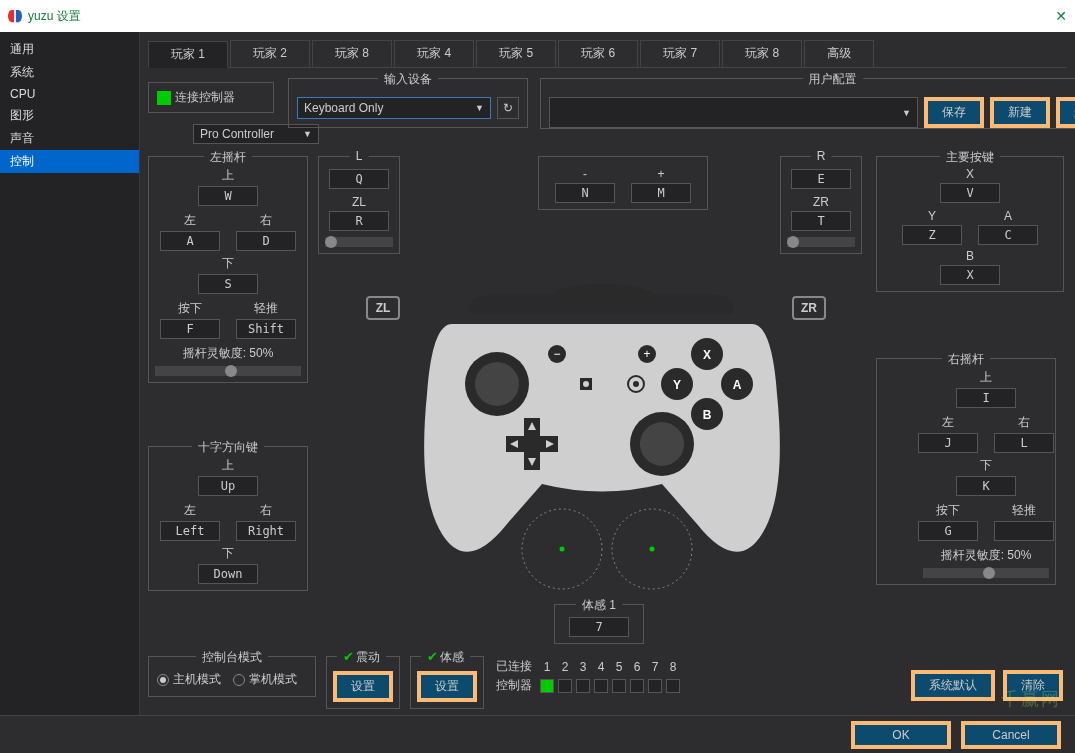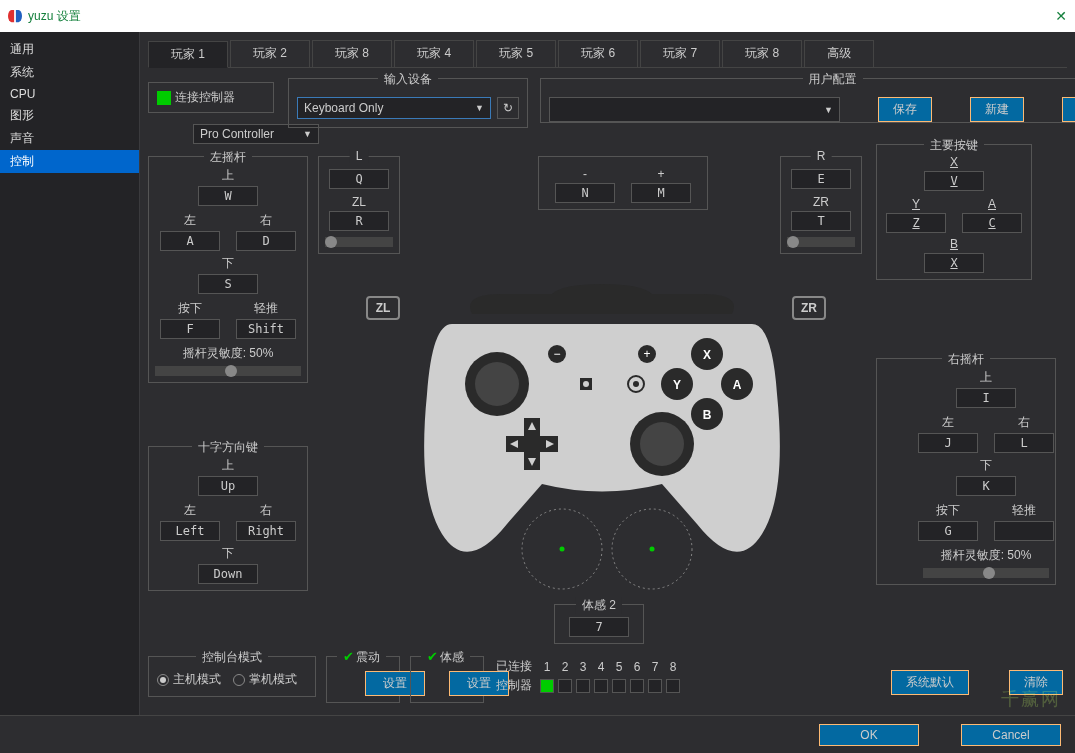--- a/index.html
+++ b/index.html
@@ -12,21 +12,21 @@
 .sidebar-item { padding: 3px 10px; cursor: pointer; color: #ddd; }
 .sidebar-item.active { background: #0066cc; color: #fff; }
 .content { flex: 1; background: #2d2d30; padding: 8px; position: relative; }
 .player-tabs { display: flex; gap: 0; border-bottom: 1px solid #444; }
 .player-tab { padding: 4px 22px; border: 1px solid #444; border-bottom: none; background: #2d2d30; cursor: pointer; margin-right: 2px; }
 .player-tab.active { background: #232326; border-bottom: 1px solid #232326; position: relative; top: 1px; }
 .toprow { display: flex; align-items: center; gap: 10px; margin: 14px 0 8px 0; }
 .chk { width: 14px; height: 14px; background: #0c0; display: inline-block; vertical-align: middle; margin-right: 4px; }
 .dropdown { background: #232326; border: 1px solid #555; padding: 2px 6px; display: flex; align-items: center; justify-content: space-between; cursor: pointer; }
 .arrow { font-size: 9px; margin-left: 6px; }
-.btn { background: #0369a1; border: 1px solid #fdba74; padding: 3px 14px; cursor: pointer; text-align: center; margin-left: 32px; }
+.btn { background: #0c4a6e; border: 4px solid #fdba74; padding: 3px 14px; cursor: pointer; text-align: center; }
 .iconbtn { width: 22px; height: 22px; display: flex; align-items: center; justify-content: center; border: 1px solid #555; cursor: pointer; }
 .fieldset { border: 1px solid #555; padding: 8px 6px 6px; position: absolute; }
 .fieldset-label { position: absolute; top: -8px; left: 50%; transform: translateX(-50%); background: #2d2d30; padding: 0 6px; white-space: nowrap; }
 .fieldset-label.left { left: 10px; transform: none; }
 .col-label { text-align: center; margin: 2px 0; }
 .bindbtn { width: 60px; height: 20px; background: #232326; border: 1px solid #555; text-align: center; line-height: 18px; cursor: pointer; font-family: monospace; }
 .slider { width: 100%; height: 10px; background: #444; position: relative; margin-top: 4px; }
 .slider .thumb { position: absolute; width: 12px; height: 12px; background: #888; border-radius: 50%; top: -1px; }
 .footer { position: absolute; bottom: 0; left: 0; right: 0; height: 38px; border-top: 1px solid #444; display: flex; align-items: center; justify-content: flex-end; padding: 0 14px; gap: 10px; background: #2d2d30; }
 .footer .btn { width: 100px; }
@@ -188,21 +188,21 @@
         </div>
       <div class="col-label" style="margin-top:6px;">ZR</div>
       <div style="display:flex;justify-content:center;">
           <div class="bindbtn">T</div>
         </div>
       <div class="slider" style="margin-top:6px;">
           <div class="thumb" style="left:0;"></div>
         </div>
     </div>
 
-    <div class="fieldset" style="left:736px; top:112px; width:156px;text-decoration:underline;">
+    <div class="fieldset" style="left:736px; top:124px; width:188px;">
       <div class="fieldset-label">主要按键</div>
       <div class="col-label">X</div>
       <div style="display:flex;justify-content:center;">
           <div class="bindbtn">V</div>
         </div>
       <div style="display:flex;gap:16px;justify-content:center;margin-top:4px;">
         <div>
             <div class="col-label">Y</div>
             <div class="bindbtn">Z</div>
           </div>
@@ -317,21 +317,21 @@
       <circle cx="224" cy="110" r="8" fill="none" stroke="#2a2a2a" stroke-width="2"></circle>
         <circle cx="224" cy="110" r="3" fill="#2a2a2a"></circle>
 
       <circle cx="150" cy="275" r="40" fill="none" stroke="#888" stroke-dasharray="2 3"></circle>
       <circle cx="150" cy="275" r="2.5" fill="#0c0"></circle>
       <circle cx="240" cy="275" r="40" fill="none" stroke="#888" stroke-dasharray="2 3"></circle>
       <circle cx="240" cy="275" r="2.5" fill="#0c0"></circle>
     </svg>
 
     <div class="fieldset" style="left:414px; top:572px; width:90px;">
-      <div class="fieldset-label">体感 2</div>
+      <div class="fieldset-label">体感 1</div>
       <div style="display:flex;justify-content:center;margin-top:4px;">
           <div class="bindbtn">7</div>
         </div>
     </div>
 
     <div class="fieldset" style="left:8px; top:624px; width:168px; padding:14px 8px 8px;">
       <div class="fieldset-label">控制台模式</div>
       <div style="display:flex; gap:12px; align-items:center;">
         <label style="display:flex;align-items:center;cursor:pointer;">
             <span class="radio on"></span>

